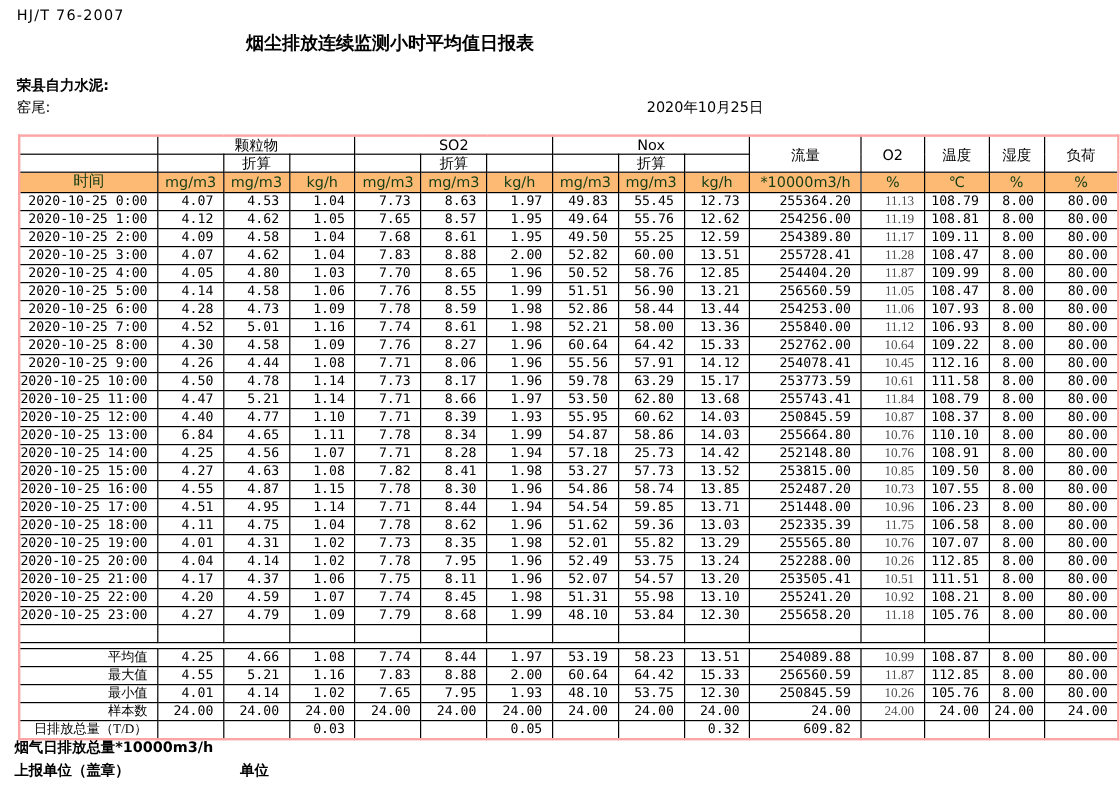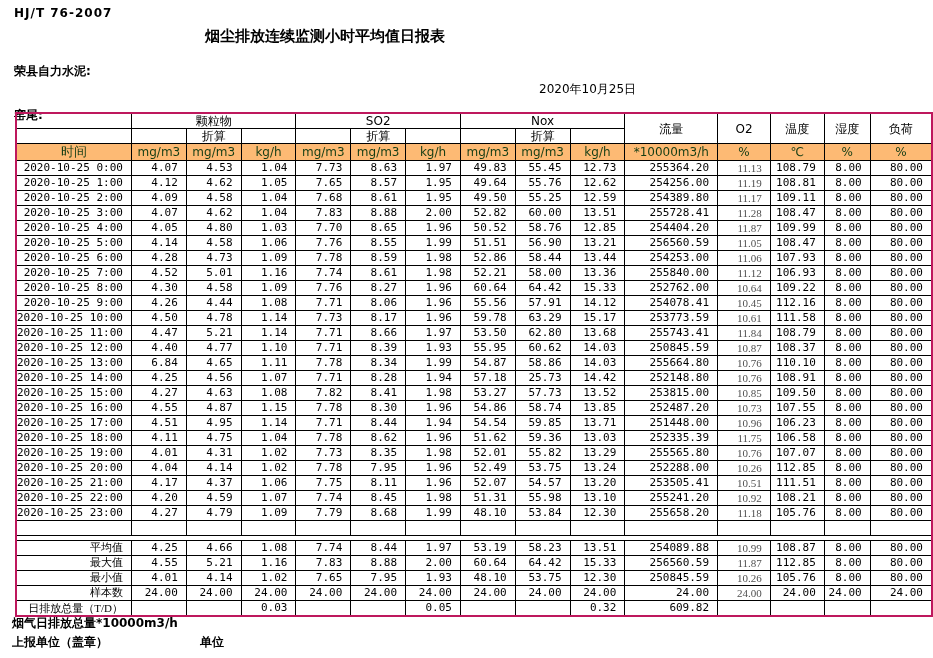--- a/index.html
+++ b/index.html
@@ -1,29 +1,29 @@
 <!DOCTYPE html>
 <html><head>
 <meta charset="utf-8">
 <style>
   html,body{margin:0;padding:0;}
   body{
     width:933px;height:658px;position:relative;background:#ffffff;
     font-family:"DejaVu Sans",sans-serif;color:#000;
   }
-  .std{position:absolute;left:14px;top:6px;font-weight:bold;font-size:12px;letter-spacing:1px;}
+  .std{position:absolute;left:14px;top:6px;font-weight:normal;font-size:12px;letter-spacing:1px;}
   .title{position:absolute;left:205px;top:27px;font-weight:bold;font-size:15px;}
   .company{position:absolute;left:14px;top:63px;font-weight:bold;font-size:12px;}
-  .site{position:absolute;left:14px;top:81px;font-weight:bold;font-size:12px;margin-top:26px;}
+  .site{position:absolute;left:14px;top:81px;font-weight:normal;font-size:12px;}
   .date{position:absolute;left:539px;top:81px;font-size:12px;}
   table.report{
     position:absolute;left:15px;top:112px;
     border-collapse:collapse;table-layout:fixed;
     font-family:"DejaVu Sans Mono","DejaVu Sans",monospace;font-size:11px;
-    border:2px solid #be185d;
+    border:2px solid #fca5a5;
   }
   table.report th,table.report td{
     border:1px solid #000;height:14px;padding:0 8px 0 0;
     text-align:right;font-weight:normal;overflow:hidden;white-space:nowrap;line-height:14px;
   }
   table.report thead th,table.report thead td{
     text-align:center;padding:0;font-family:"DejaVu Sans",sans-serif;font-size:12px;
   }
   tr.green th{background:#fdba74;color:#143d14;font-size:11px;height:16px;}
   tr.green th.time-h{font-size:13px;font-weight:normal;}

